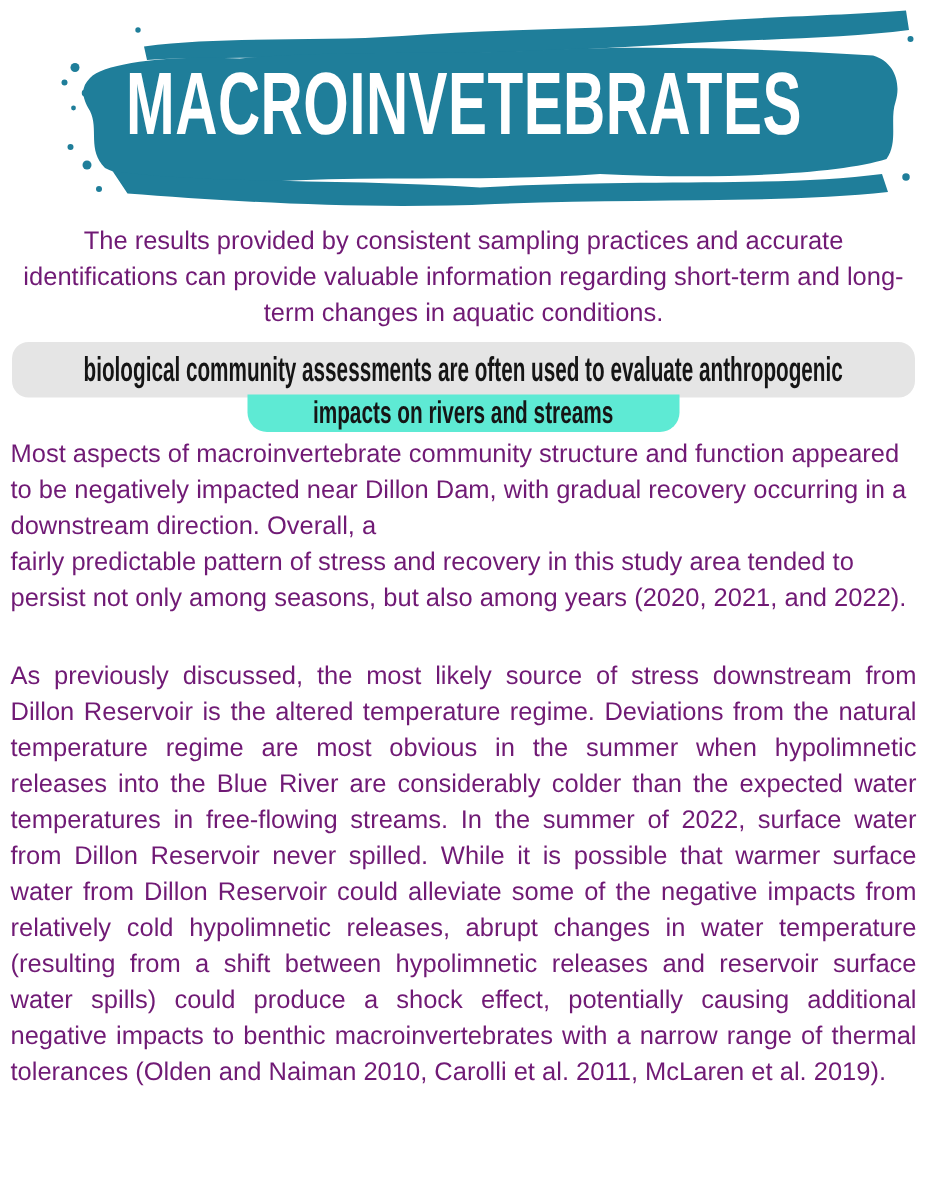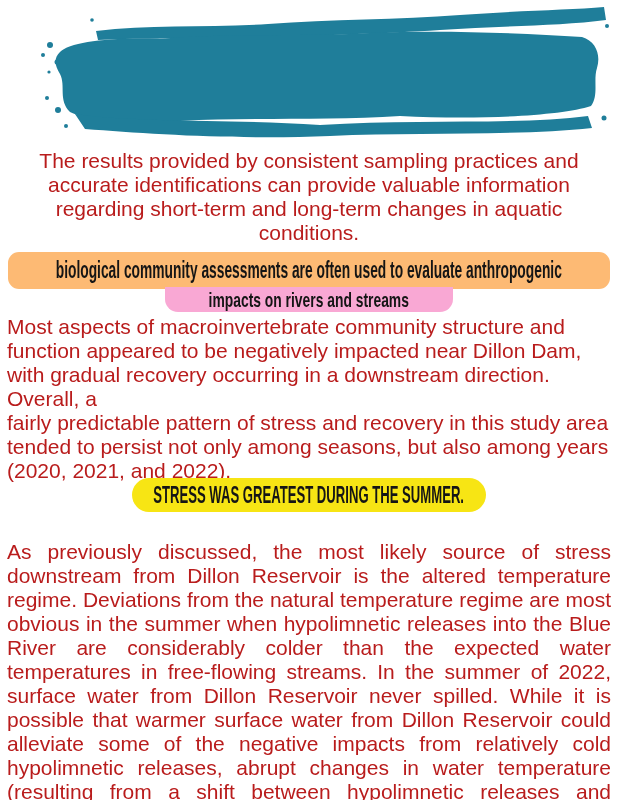--- a/index.html
+++ b/index.html
@@ -49,23 +49,23 @@
     letter-spacing: 0.5px;
     color: #ffffff;
     transform: scaleX(0.66);
     transform-origin: center;
   }
 
   
   .bodytext {
     width: 604px;
     margin: 0 auto;
-    font-size: 21px;
+    font-size: 17px;
     line-height: 24px;
-    color: #b91c1c;
+    color: #701a75;
   }
   .intro {
     margin-top: 6px;
     text-align: center;
   }
   .para-left {
     margin-top: 3px;
     text-align: left;
     white-space: pre-line;
   }
@@ -75,31 +75,31 @@
   }
 
   
   .hl1 {
     margin-top: 7px;
   }
   .hl1-line1 {
     width: 602px;
     height: 37px;
     margin: 0 auto;
-    background: #fdba74;
+    background: #e5e5e5;
     border-radius: 11px;
     display: flex;
     align-items: center;
     justify-content: center;
   }
   .hl1-line2 {
     width: 288px;
     height: 25px;
     margin: -2px auto 0;
-    background: #f9a8d4;
+    background: #5eead4;
     border-radius: 0 0 13px 13px;
     display: flex;
     align-items: center;
     justify-content: center;
   }
   .hl-text {
     font-weight: 700;
     font-size: 23px;
     color: #151515;
     white-space: nowrap;
@@ -153,35 +153,35 @@
         <circle cx="57" cy="62" r="2.5"></circle>
         <circle cx="49" cy="72" r="1.6"></circle>
         <circle cx="47" cy="98" r="2"></circle>
         <circle cx="58" cy="110" r="3"></circle>
         <circle cx="66" cy="126" r="2"></circle>
         <circle cx="607" cy="26" r="2"></circle>
         <circle cx="604" cy="118" r="2.5"></circle>
         <circle cx="92" cy="20" r="1.8"></circle>
       </g>
     </svg>
+    <div class="page-title">
+      <span class="title-inner">MACROINVETEBRATES</span>
+    </div>
   </div>
 
   <p class="bodytext intro">The results provided by consistent sampling practices and accurate identifications can provide valuable information regarding short-term and long-term changes in aquatic conditions.</p>
 
   <div class="hl1">
     <div class="hl1-line1">
       <span class="hl-text">biological community assessments are often used to evaluate anthropogenic</span>
     </div>
     <div class="hl1-line2">
       <span class="hl-text small">impacts on rivers and streams</span>
     </div>
   </div>
 
   <p class="bodytext para-left">Most aspects of macroinvertebrate community structure and function appeared to be negatively impacted near Dillon Dam, with gradual recovery occurring in a downstream direction. Overall, a
 fairly predictable pattern of stress and recovery in this study area tended to persist not only among seasons, but also among years (2020, 2021, and 2022).</p>
 
-  <div class="hl2">
-    <span class="hl-text">STRESS WAS GREATEST DURING THE SUMMER.</span>
-  </div>
 
   <p class="bodytext para-justify">As previously discussed, the most likely source of stress downstream from Dillon Reservoir is the altered temperature regime. Deviations from the natural temperature regime are most obvious in the summer when hypolimnetic releases into the Blue River are considerably colder than the expected water temperatures in free-flowing streams. In the summer of 2022, surface water from Dillon Reservoir never spilled. While it is possible that warmer surface water from Dillon Reservoir could alleviate some of the negative impacts from relatively cold hypolimnetic releases, abrupt changes in water temperature (resulting from a shift between hypolimnetic releases and reservoir surface water spills) could produce a shock effect, potentially causing additional negative impacts to benthic macroinvertebrates with a narrow range of thermal tolerances (Olden and Naiman 2010, Carolli et al. 2011, McLaren et al. 2019).</p>
 
 </div>
 
 </body></html>

